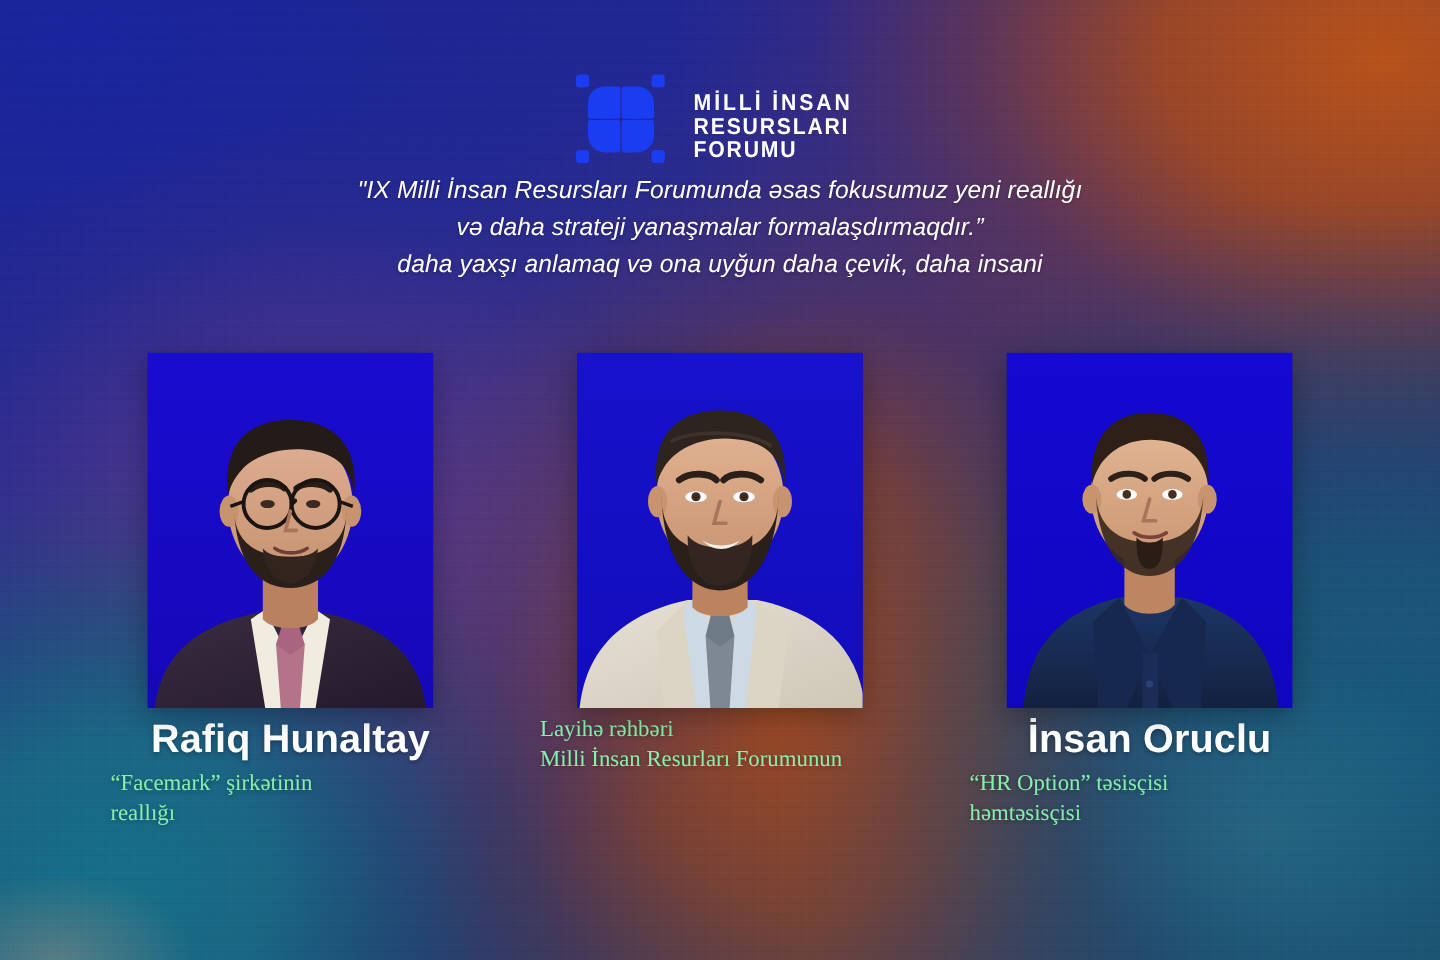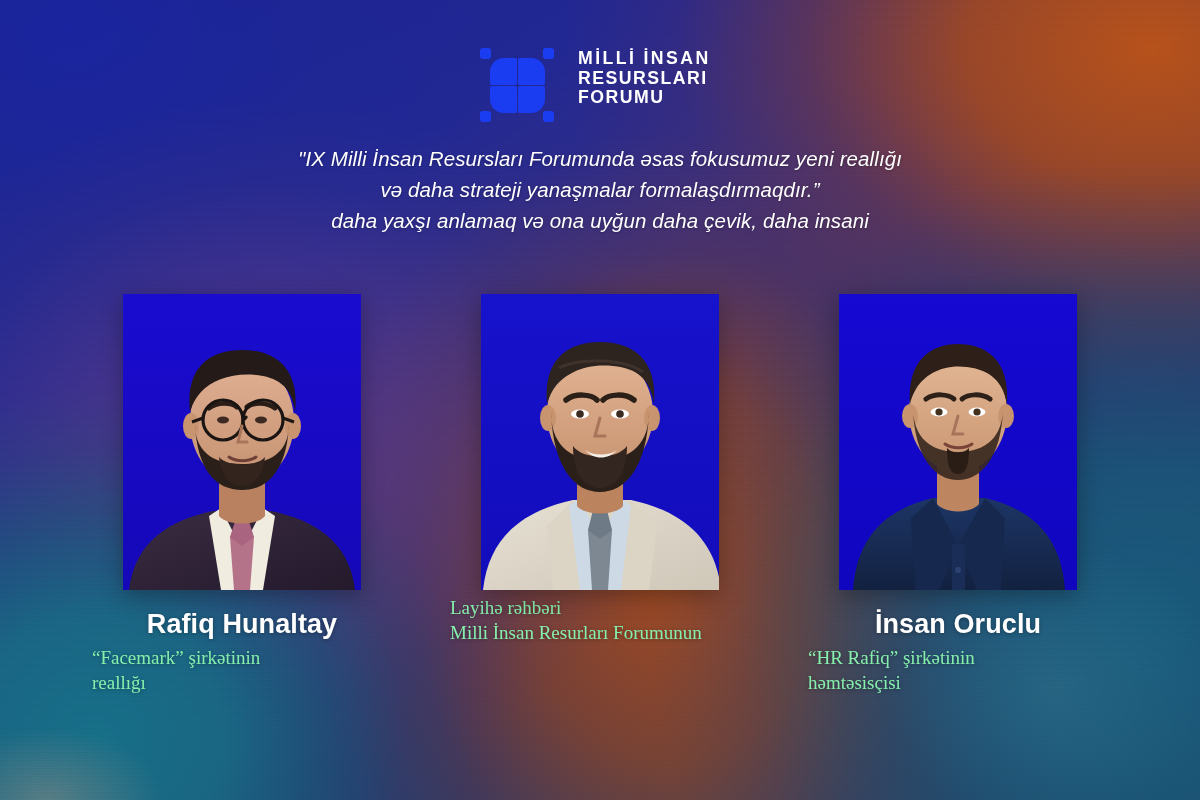--- a/index.html
+++ b/index.html
@@ -85,22 +85,22 @@
     background-image:
       repeating-linear-gradient(0deg, rgba(255,255,255,.10) 0 1px, rgba(0,0,0,.10) 1px 2px),
       repeating-linear-gradient(90deg, rgba(255,255,255,.08) 0 1px, rgba(0,0,0,.08) 1px 2px);
   }
 
   
   #content { position:absolute; inset:0; }
 
   
   .logo-block {
-    position:absolute; left:0; right:0; top:48px;
-    display:flex; justify-content:center; align-items:flex-start; gap:24px;
+    position:absolute; left:0; right:0; top:62px;
+    display:flex; justify-content:center; align-items:flex-end; gap:24px;
   }
   .logo-mark { position:relative; width:74px; height:74px; flex:none; }
   .petal { position:absolute; width:27px; height:27px; background:#1b3df2; }
   .p-tl { left:10px; top:10px;  border-radius:14px 2px 2px 2px; }
   .p-tr { left:38px; top:10px;  border-radius:2px 14px 2px 2px; }
   .p-bl { left:10px; top:38px;  border-radius:2px 2px 2px 14px; }
   .p-br { left:38px; top:38px;  border-radius:2px 2px 14px 2px; }
   .dot  { position:absolute; width:11px; height:11px; background:#1b3df2; border-radius:3px; }
   .d-tl { left:0;    top:0; }
   .d-tr { right:0;   top:0; }
@@ -132,21 +132,21 @@
   }
   .speaker { width:240px; display:flex; flex-direction:column; align-items:center; }
 
   .photo {
     width:238px; height:296px; flex:none; overflow:hidden; position:relative;
     background:#1808c8; box-shadow:0 6px 22px rgba(0,0,0,.30);
   }
   .photo svg { display:block; width:100%; height:100%; }
 
   .speaker-name {
-    margin-top:19px; color:#ffffff; font-size:27px; font-weight:700;
+    margin-top:7px; color:#ffffff; font-size:33px; font-weight:700;
     letter-spacing:.1px; text-align:center; white-space:nowrap;
     text-shadow:0 1px 4px rgba(0,0,0,.32);
   }
   .speaker-role {
     margin-top:5px; color:#86efac; font-size:19px; font-weight:400;
     line-height:1.34; text-align:left; width:300px;
     text-shadow:0 1px 4px rgba(0,0,0,.32);
     font-family:Liberation Serif, serif;
   }
   .speaker-role span { display:block; white-space:nowrap; }
@@ -368,20 +368,20 @@
             <circle cx="100" cy="118" r="3.6" fill="#43301f"></circle>
             <circle cx="138" cy="118" r="3.6" fill="#43301f"></circle>
 
             <path d="M119 122 L114 140 L124 140" stroke="#a8755a" stroke-width="3" fill="none" stroke-linecap="round"></path>
 
             <path d="M106 150 C113 155 126 155 133 150" stroke="#7a4338" stroke-width="3" fill="none" stroke-linecap="round"></path>
           </svg>
         </div>
         <div class="speaker-name">İnsan Oruclu</div>
         <div class="speaker-role">
-          <span>“HR Rafiq” şirkətinin</span>
+          <span>“HR Option” təsisçisi</span>
           <span>həmtəsisçisi</span>
         </div>
       </div>
 
     </div>
   </div>
 </div>
 
 </body></html>

